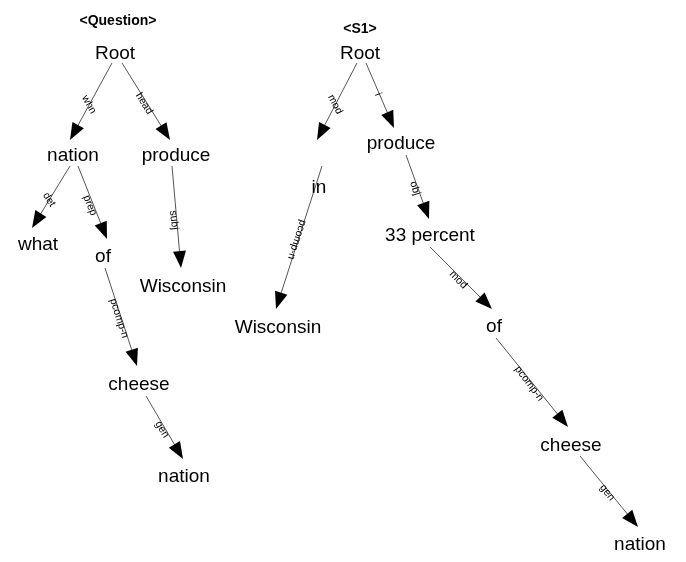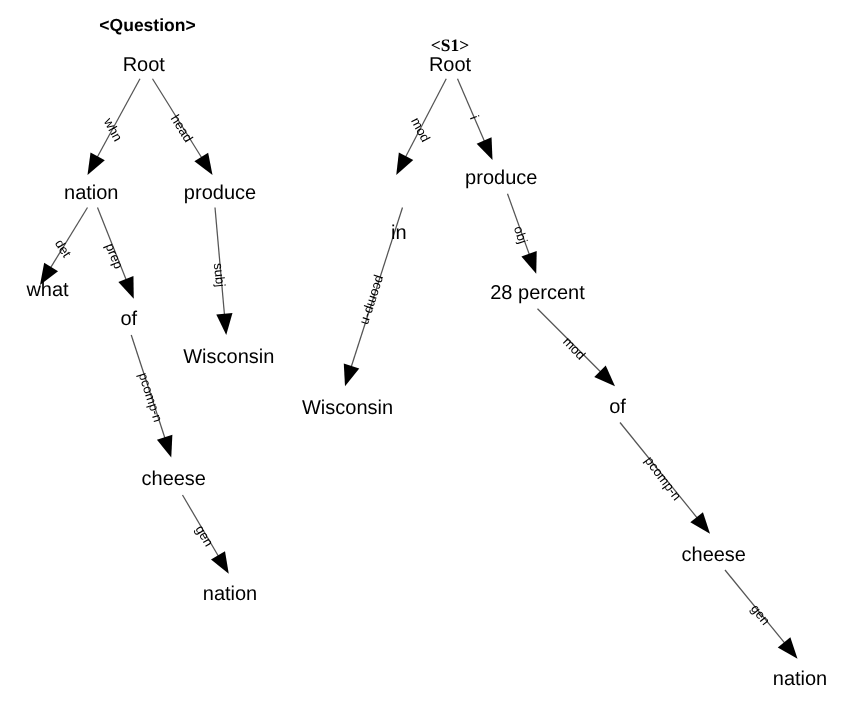--- a/index.html
+++ b/index.html
@@ -24,21 +24,21 @@
     position: absolute;
     font-weight: bold;
     font-size: 14px;
     color: #000000;
     white-space: nowrap;
     transform: translate(-50%, -50%);
     letter-spacing: 0px;
   }
   .node-label {
     position: absolute;
-    font-size: 16px;
+    font-size: 19px;
     color: #000000;
     white-space: nowrap;
     transform: translate(-50%, -50%);
   }
   .edge-label {
     position: absolute;
     font-size: 10.5px;
     color: #000000;
     white-space: nowrap;
     transform-origin: 50% 50%;
@@ -85,34 +85,34 @@
     <div class="edge-label" style="left: 90px; top: 104px; transform: translate(-50%, -50%) rotate(61deg);">whn</div>
     <div class="edge-label" style="left: 145px; top: 103px; transform: translate(-50%, -50%) rotate(58deg);">head</div>
     <div class="edge-label" style="left: 50px; top: 199px; transform: translate(-50%, -50%) rotate(58deg);">det</div>
     <div class="edge-label" style="left: 91px; top: 205px; transform: translate(-50%, -50%) rotate(68deg);">prep</div>
     <div class="edge-label" style="left: 175px; top: 220px; transform: translate(-50%, -50%) rotate(84deg);">subj</div>
     <div class="edge-label" style="left: 120px; top: 318px; transform: translate(-50%, -50%) rotate(72deg);">pcomp-n</div>
     <div class="edge-label" style="left: 163px; top: 429px; transform: translate(-50%, -50%) rotate(59deg);">gen</div>
     <div class="node-label" style="left: 115px; top: 53px;">Root</div>
     <div class="node-label" style="left: 73px; top: 155px;">nation</div>
     <div class="node-label" style="left: 176px; top: 155px;">produce</div>
-    <div class="node-label" style="left: 38px; top: 233px;">what</div>
+    <div class="node-label" style="left: 38px; top: 244px;">what</div>
     <div class="node-label" style="left: 103px; top: 256px;">of</div>
     <div class="node-label" style="left: 183px; top: 286px;">Wisconsin</div>
     <div class="node-label" style="left: 139px; top: 384px;">cheese</div>
     <div class="node-label" style="left: 184px; top: 476px;">nation</div>
-    <div class="tree-title" style="left: 360px; top: 38px; font-family: Liberation Serif, serif;">&lt;S1&gt;</div>
+    <div class="tree-title" style="left: 360px; top: 28px;">&lt;S1&gt;</div>
     <div class="edge-label" style="left: 336px; top: 104px; transform: translate(-50%, -50%) rotate(62deg);">mod</div>
     <div class="edge-label" style="left: 379px; top: 94px; transform: translate(-50%, -50%) rotate(70deg);">i</div>
     <div class="edge-label" style="left: 298px; top: 240px; transform: translate(-50%, -50%) rotate(108deg);">pcomp-n</div>
     <div class="edge-label" style="left: 416px; top: 188px; transform: translate(-50%, -50%) rotate(72deg);">obj</div>
     <div class="edge-label" style="left: 459px; top: 279px; transform: translate(-50%, -50%) rotate(46deg);">mod</div>
     <div class="edge-label" style="left: 530px; top: 383px; transform: translate(-50%, -50%) rotate(53deg);">pcomp-n</div>
     <div class="edge-label" style="left: 608px; top: 492px; transform: translate(-50%, -50%) rotate(52deg);">gen</div>
     <div class="node-label" style="left: 360px; top: 53px;">Root</div>
     <div class="node-label" style="left: 319px; top: 155px; margin-top: 32px;">in</div>
     <div class="node-label" style="left: 401px; top: 143px;">produce</div>
     <div class="node-label" style="left: 278px; top: 327px;">Wisconsin</div>
-    <div class="node-label" style="left: 430px; top: 235px;">28 percent</div>
+    <div class="node-label" style="left: 430px; top: 235px;">33 percent</div>
     <div class="node-label" style="left: 494px; top: 326px;">of</div>
     <div class="node-label" style="left: 571px; top: 445px;">cheese</div>
     <div class="node-label" style="left: 640px; top: 544px;">nation</div>
   </div>
 
 </body></html>

